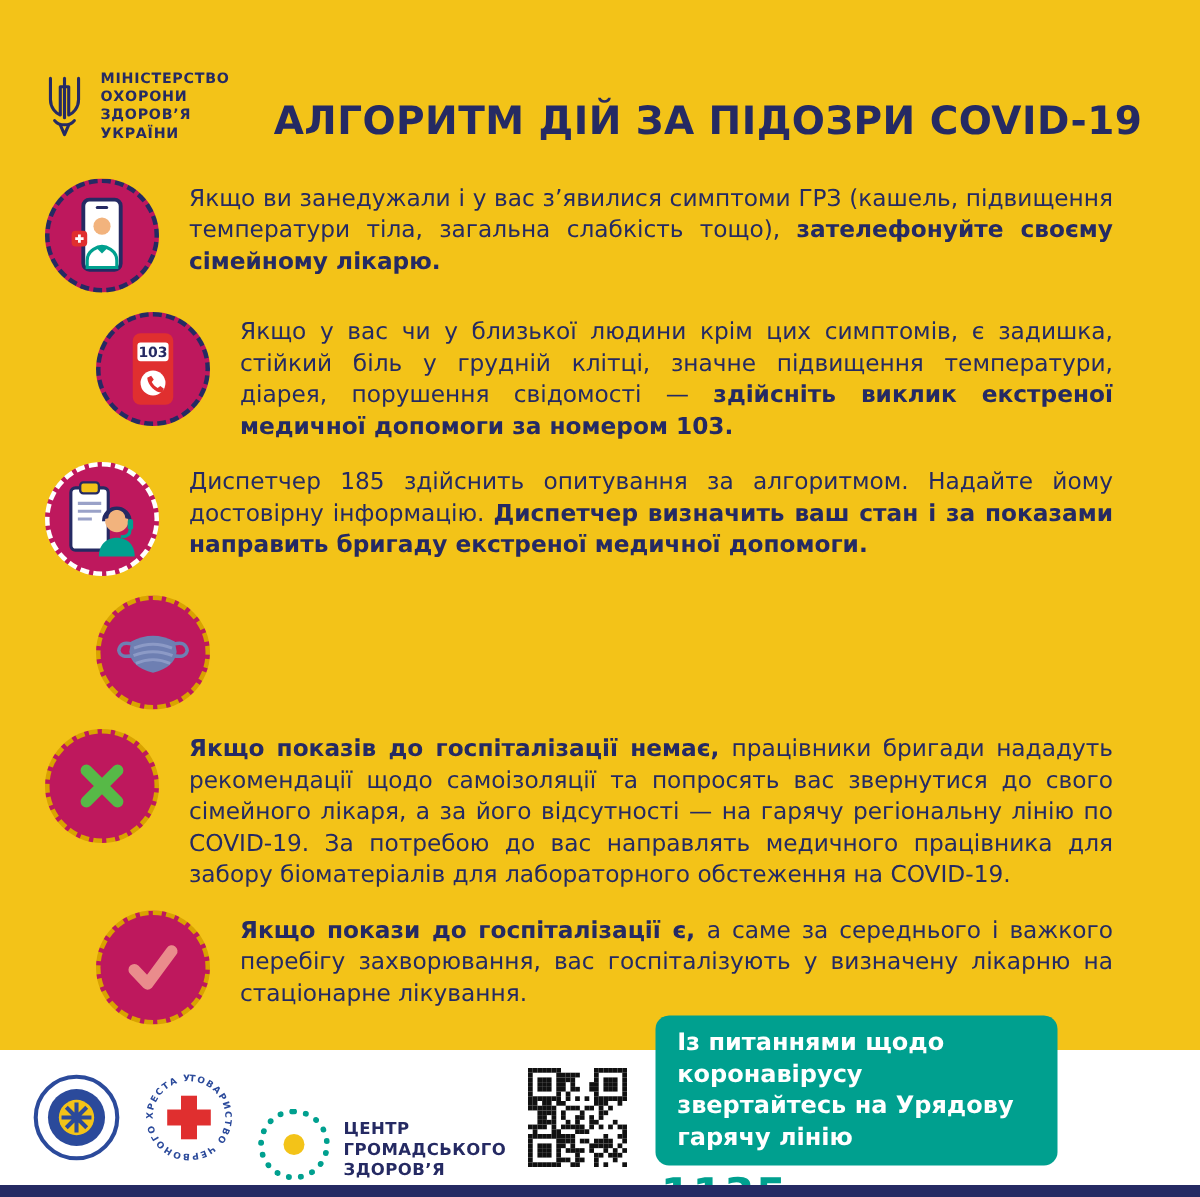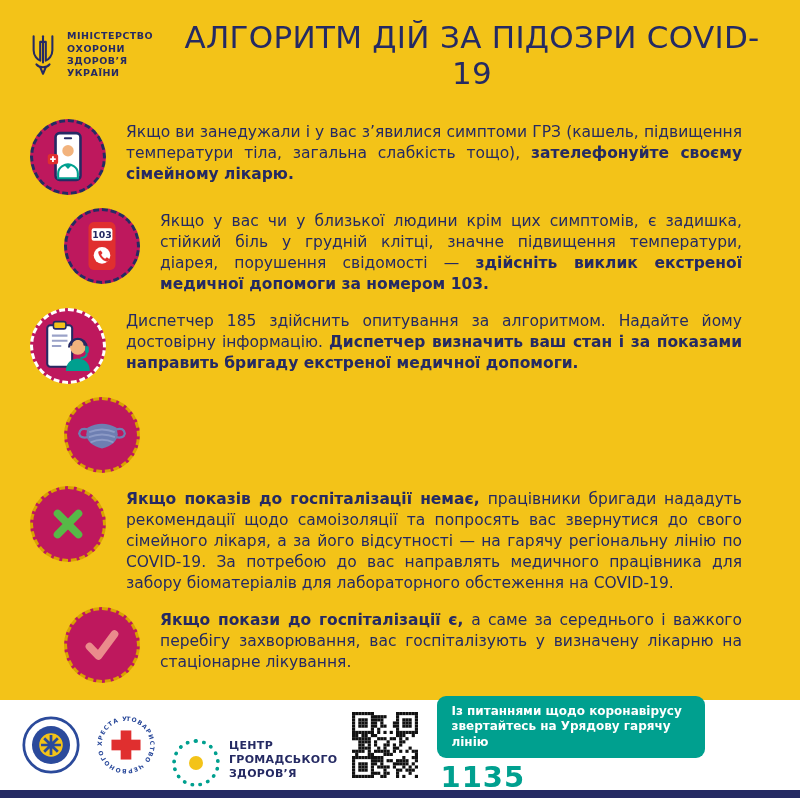--- a/index.html
+++ b/index.html
@@ -7,29 +7,29 @@
   body { font-family: "DejaVu Sans", "Liberation Sans", sans-serif; }
 
   .poster {
     width: 800px; height: 798px;
     background: var(--c-background, #F3C318);
     display: flex; flex-direction: column;
     overflow: hidden;
   }
 
   
-  .header { height: 96px; display: flex; align-items: center; padding: 14px 30px 0 28px; }
+  .header { height: 96px; display: flex; align-items: flex-end; padding: 14px 30px 0 28px; }
   .ministry { display: flex; align-items: center; gap: 9px; width: 152px; flex: 0 0 auto; }
   .trident svg { width: 30px; height: 48px; display: block; }
   .ministry-text { color: var(--c-navy, #252A63); font-size: 9.5px; font-weight: 700; line-height: 1.3; letter-spacing: .5px; }
   .ministry-text span { display: block; }
   .title {
     flex: 1; text-align: center;
     color: var(--c-navy, #252A63);
-    font-size: 31px; font-weight: 400; letter-spacing: .3px;
+    font-size: 26px; font-weight: 700; letter-spacing: .3px;
     padding-right: 6px;
   }
 
   
   .steps { flex: 1; padding: 10px 58px 4px 30px; display: flex; flex-direction: column; justify-content: space-evenly; }
   .step { display: flex; align-items: flex-start; gap: 20px; }
   .step.shift { padding-left: 34px; }
   .icon-ring {
     flex: 0 0 auto; width: 76px; height: 76px; border-radius: 50%;
     background: #be185d; border: 3px dashed var(--c-navy, #252A63);
@@ -39,37 +39,37 @@
   .step-text {
     color: var(--c-navy, #252A63);
     font-size: 15.5px; line-height: 1.36; font-weight: 500;
     text-align: justify; padding-top: 3px;
   }
   .step-text b { font-weight: 800; }
 
   
   .footer { height: 90px; background: var(--c-footer-bg, #fff); display: flex; align-items: center; padding: 0 22px; gap: 15px; }
   .logo svg { display: block; }
-  .chz { display: flex; align-items: flex-start; gap: 9px; margin-top: 36px; }
+  .chz { display: flex; align-items: flex-end; gap: 9px; margin-top: 36px; }
   .dots-circle {
     width: 48px; height: 48px; border-radius: 50%;
     border: 4px dotted var(--c-teal, #00A08F);
     position: relative; flex: 0 0 auto;
   }
   .dots-circle::after {
     content: ""; position: absolute; left: 50%; top: 50%;
     width: 14px; height: 14px; margin: -7px 0 0 -7px; border-radius: 50%;
     background: var(--c-background, #F3C318);
   }
   .chz-text { color: var(--c-navy, #252A63); font-size: 11px; font-weight: 800; line-height: 1.25; white-space: pre-line; letter-spacing: .3px; }
   .qr svg { width: 66px; height: 66px; display: block; }
   .hotline { flex: 1; display: flex; flex-direction: column; align-items: flex-start; padding-left: 4px; }
   .hotline-box {
     background: var(--c-teal, #00A08F); color: #fff;
-    font-size: 12px; font-weight: 700; line-height: 1.3;
+    font-size: 16px; font-weight: 700; line-height: 1.3;
     border-radius: 9px; padding: 8px 14px; width: 268px;
   }
   .hotline-number { color: var(--c-teal, #00A08F); font-size: 29px; font-weight: 800; margin-top: 2px; padding-left: 3px; letter-spacing: 1px; }
 
   .bottom-bar { height: 8px; background: var(--c-navy, #252A63); }
 </style>
 </head>
 <body>
 
 <div class="poster">

